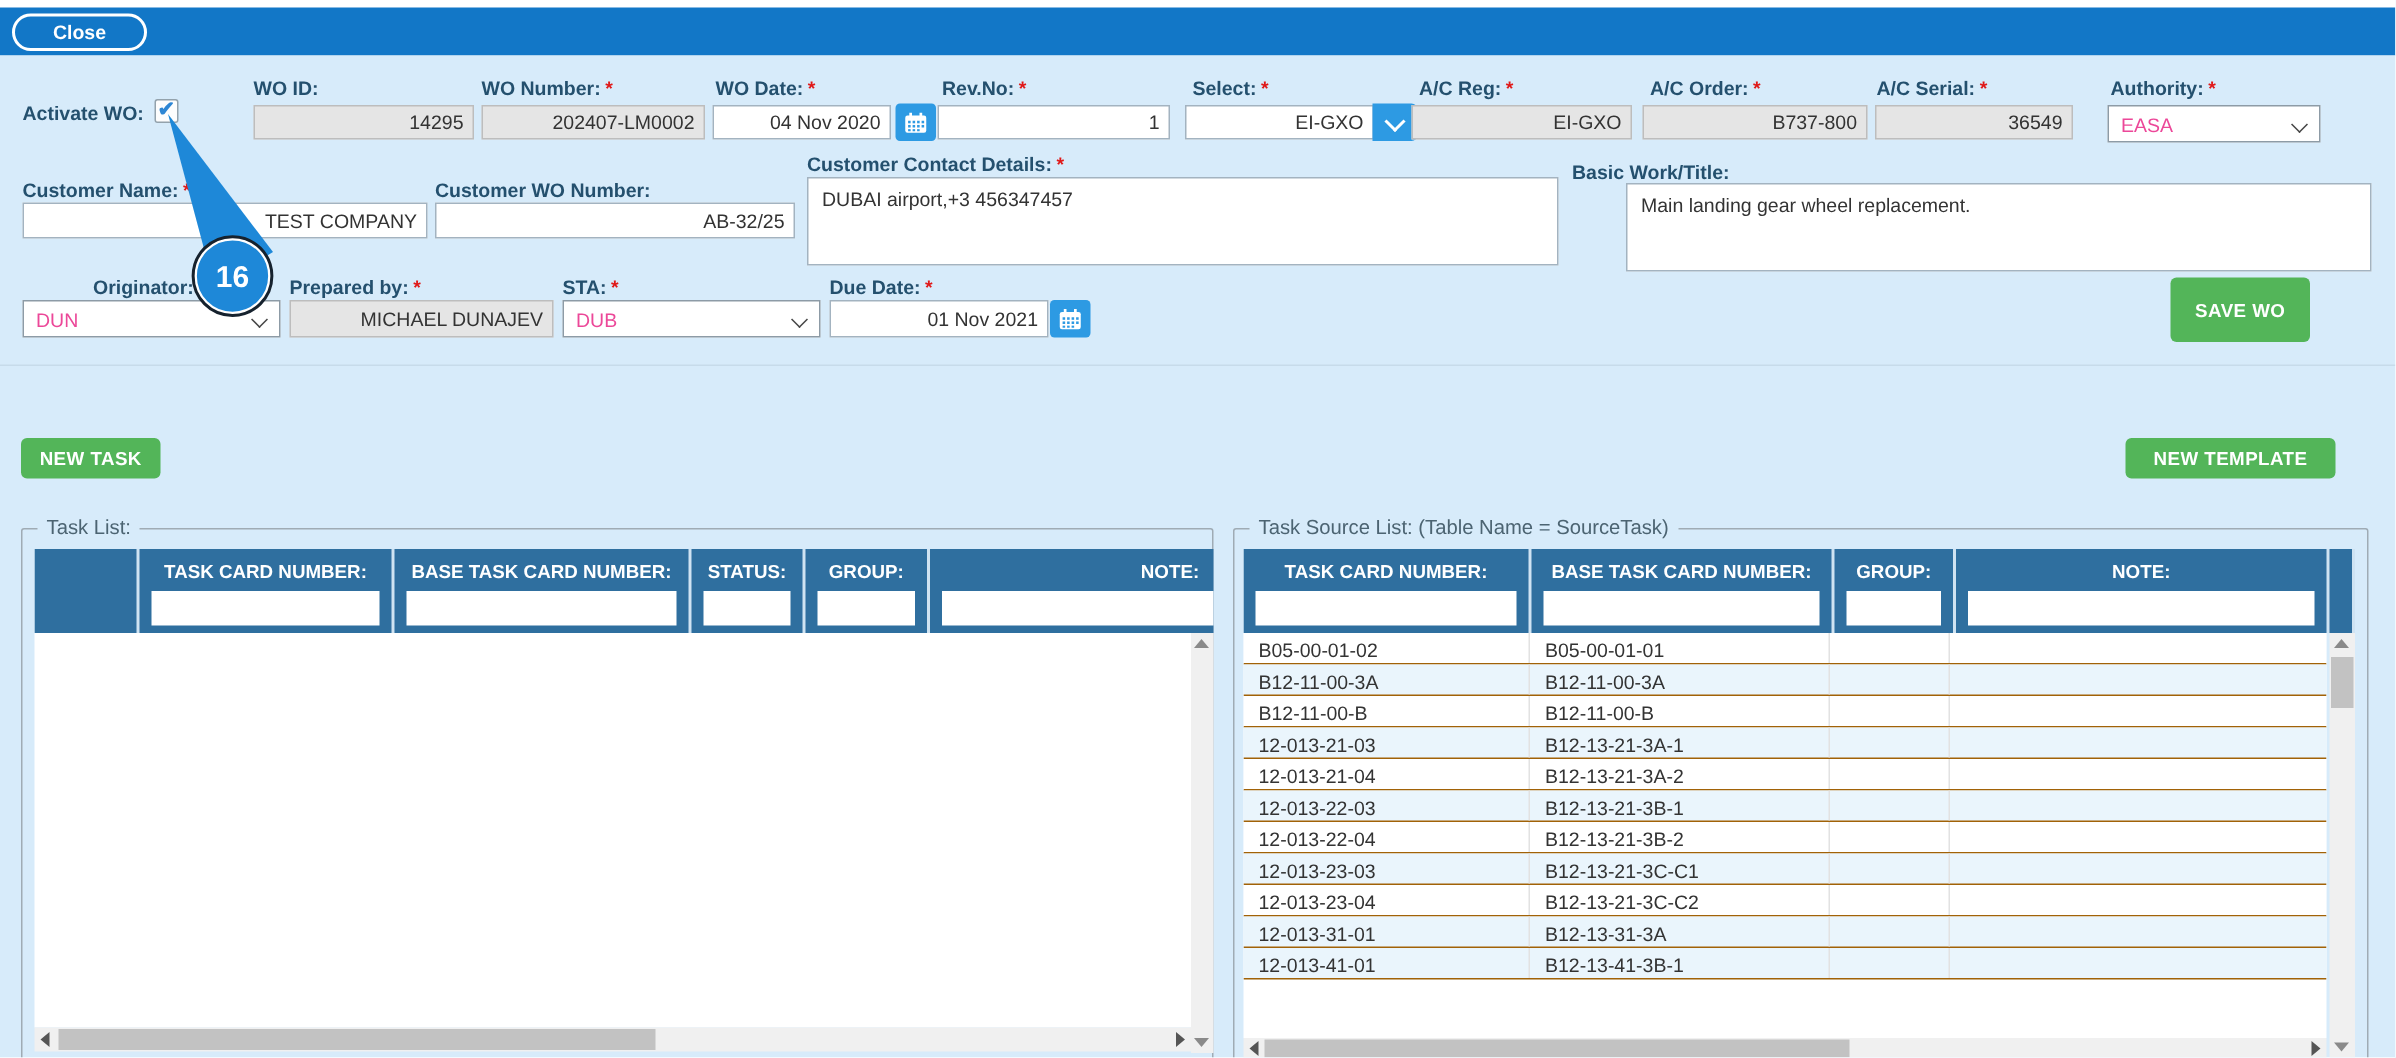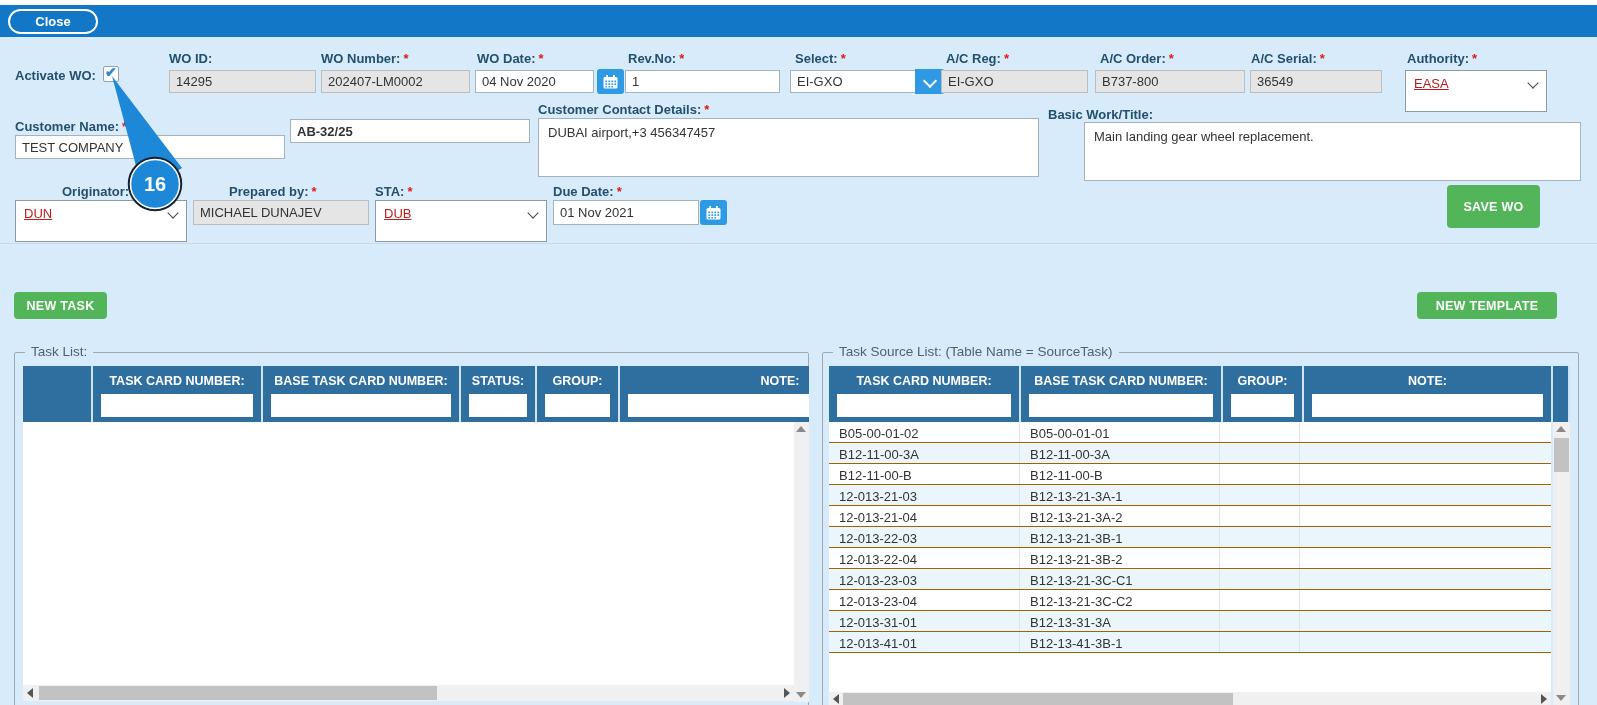--- a/index.html
+++ b/index.html
@@ -17,26 +17,26 @@
     font-weight:bold; font-size:15px; }
   
   .section-form { position:absolute; left:0; top:37px; width:100%; height:207px;
     background:var(--c-page,#d7ebfa); border-bottom:1px solid #c7dbea; }
   .section-mid  { position:absolute; left:0; top:244px; width:100%; height:461px; background:var(--c-page,#d7ebfa); }
   
   .flabel { position:absolute; font-size:13px; font-weight:bold; color:var(--c-label,#24506e); white-space:nowrap; }
   .req { color:var(--c-req,#e01818); margin-left:3px; }
   .inp { position:absolute; height:23px; border:1px solid #a3b3c0; background:#fff; color:#333;
     font:13px "Liberation Sans",sans-serif; padding:0 6px; }
-  .center { text-align:left; }
+  .center { text-align:right; }
   .ro { background:#e5e5e5; border-color:#bdbdbd; }
   .ta { position:absolute; border:1px solid #a3b3c0; background:#fff; color:#333;
     font:13px "Liberation Sans",sans-serif; padding:6px 9px; resize:none; overflow:hidden; }
-  .sel { position:absolute; height:42px; border:1px solid #8d9ba6; background:#fff; color:#b91c1c;
-    font-size:13px; padding:5px 22px 0 8px; cursor:pointer;text-decoration:underline; }
+  .sel { position:absolute; height:25px; border:1px solid #8d9ba6; background:#fff; color:#ec4899;
+    font-size:13px; padding:5px 22px 0 8px; cursor:pointer; }
   .sel::after { content:""; position:absolute; right:9px; top:8px; width:7px; height:7px;
     border-right:1.7px solid #444; border-bottom:1.7px solid #444; transform:rotate(45deg); }
   .calbtn { position:absolute; width:27px; height:25px; background:#2d9ae3; border:none; border-radius:3px;
     display:flex; align-items:center; justify-content:center; cursor:pointer; }
   .bluebtn { position:absolute; width:30px; height:25px; background:#2d9ae3; border:none; border-radius:0 4px 4px 0;
     cursor:pointer; }
   .bluebtn::after { content:""; position:absolute; left:10px; top:7px; width:8px; height:8px;
     border-right:2px solid #fff; border-bottom:2px solid #fff; transform:rotate(45deg); }
   .chk { position:absolute; left:103px; top:66px; width:16px; height:16px; background:#fdfdfd;
     border:1px solid #93a2ac; border-radius:2px; cursor:pointer; }
@@ -128,32 +128,32 @@
     <div class="flabel" style="left:1251px; top:14px;"><span>A/C Serial:</span><span class="req">*</span></div>
     <input class="inp ro center" style="left: 1250px; top: 33px; width: 132px;" readonly="" value="36549">
 
     <div class="flabel" style="left:1407px; top:14px;"><span>Authority:</span><span class="req">*</span></div>
     <div class="sel" style="left:1405px; top:33px; width:142px;"><span>EASA</span></div>
 
     <div class="flabel" style="left:15px; top:82px;"><span>Customer Name:</span><span class="req">*</span></div>
     <input class="inp center" style="left: 15px; top: 98px; width: 270px; height: 24px;" value="TEST COMPANY">
 
     <div class="flabel" style="left:290px; top:82px;"><span>Customer WO Number:</span></div>
-    <input class="inp center" style="left: 290px; top: 82px; width: 240px; height: 24px; font-weight: bold;" value="AB-32/25">
+    <input class="inp center" style="left: 290px; top: 98px; width: 240px; height: 24px;" value="AB-32/25">
 
     <div class="flabel" style="left:538px; top:65px;"><span>Customer Contact Details:</span><span class="req">*</span></div>
     <textarea class="ta" style="left: 538px; top: 81px; width: 501px; height: 59px;">DUBAI airport,+3 456347457</textarea>
 
     <div class="flabel" style="left:1048px; top:70px;"><span>Basic Work/Title:</span></div>
     <textarea class="ta" style="left: 1084px; top: 85px; width: 497px; height: 59px;">Main landing gear wheel replacement.</textarea>
 
     <div class="flabel" style="left:15px; top:147px;margin-left:47px;"><span>Originator:</span><span class="req">*</span></div>
     <div class="sel" style="left:15px; top:163px; width:172px;"><span>DUN</span></div>
 
-    <div class="flabel" style="left:193px; top:147px;margin-left:36px;"><span>Prepared by:</span><span class="req">*</span></div>
+    <div class="flabel" style="left:193px; top:147px;"><span>Prepared by:</span><span class="req">*</span></div>
     <input class="inp ro center" style="left: 193px; top: 163px; width: 176px; height: 25px;" readonly="" value="MICHAEL DUNAJEV">
 
     <div class="flabel" style="left:375px; top:147px;"><span>STA:</span><span class="req">*</span></div>
     <div class="sel" style="left:375px; top:163px; width:172px;"><span>DUB</span></div>
 
     <div class="flabel" style="left:553px; top:147px;"><span>Due Date:</span><span class="req">*</span></div>
     <input class="inp center" style="left: 553px; top: 163px; width: 146px; height: 25px;" value="01 Nov 2021">
     <button class="calbtn" style="left:700px; top:163px;">
       <svg width="15" height="14" viewBox="0 0 15 14">
         <rect x="0.5" y="2" width="14" height="11.5" rx="1.5" fill="#ffffff"></rect>

